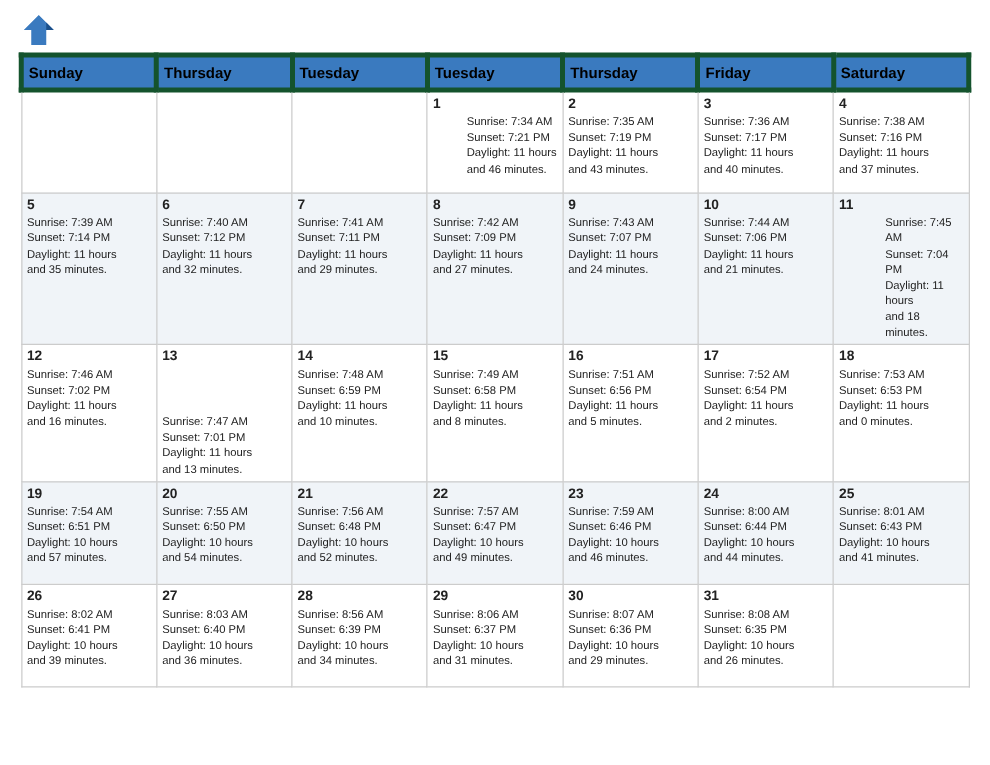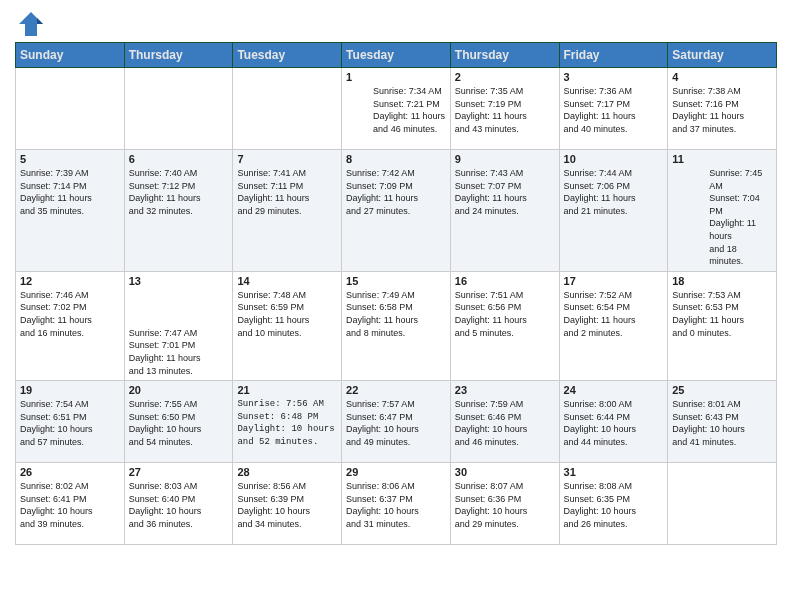--- a/index.html
+++ b/index.html
@@ -44,26 +44,26 @@
       font-size: 14px;
       color: #444;
     }
     table {
       width: 100%;
       border-collapse: collapse;
       table-layout: fixed;
     }
     thead tr th {
       background-color: #3a7abf;
-      color: #e5e5e5;
+      color: #000000;
       font-size: 12px;
       font-weight: bold;
       padding: 5px 4px;
       text-align: left;
-      border: 1px solid #14532d;
+      border: 4px solid #14532d;
     }
     tbody tr td {
       border: 1px solid #ccc;
       vertical-align: top;
       padding: 3px 4px;
       font-size: 9.5px;
       color: #222;
       height: 82px;
     }
     tbody tr:nth-child(even) td {
@@ -267,21 +267,21 @@
           </td>
           <td>
             <div class="day-number">20</div>
             <div class="day-info" style="white-space: pre-line;">Sunrise: 7:55 AM
 Sunset: 6:50 PM
 Daylight: 10 hours
 and 54 minutes.</div>
           </td>
           <td>
             <div class="day-number">21</div>
-            <div class="day-info" style="white-space: pre-line; font-family: Liberation Mono, monospace;">Sunrise: 7:56 AM
+            <div class="day-info" style="white-space: pre-line;">Sunrise: 7:56 AM
 Sunset: 6:48 PM
 Daylight: 10 hours
 and 52 minutes.</div>
           </td>
           <td>
             <div class="day-number">22</div>
             <div class="day-info" style="white-space: pre-line;">Sunrise: 7:57 AM
 Sunset: 6:47 PM
 Daylight: 10 hours
 and 49 minutes.</div>

